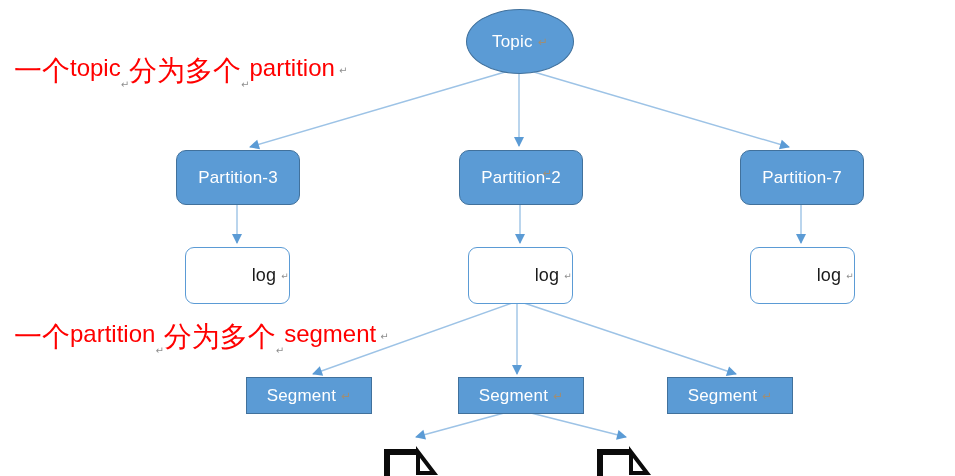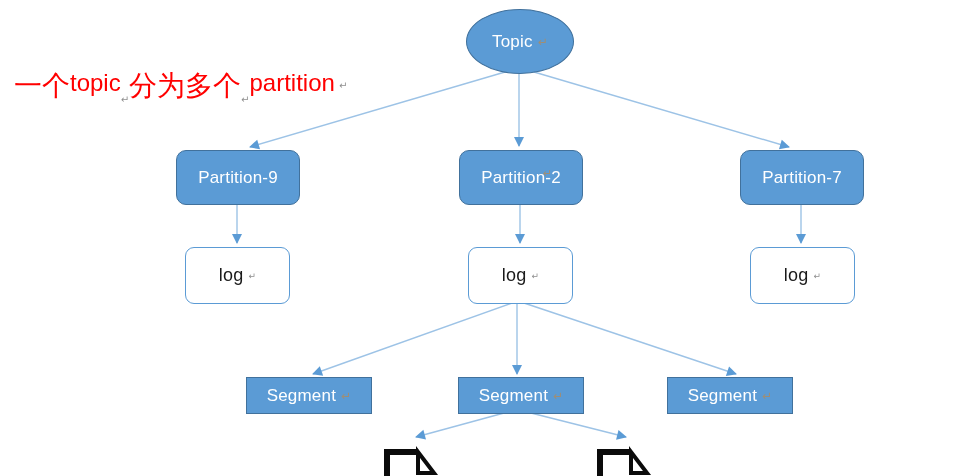--- a/index.html
+++ b/index.html
@@ -31,31 +31,31 @@
   .ellipse{
     left:466px;top:9px;width:106px;height:63px;border-radius:50%;
     background:var(--node-fill);border:1.5px solid var(--node-border);
   }
   .partition{
     width:122px;height:53px;border-radius:10px;
     background:var(--node-fill);border:1.5px solid var(--node-border);
   }
   .logbox{
     width:103px;height:55px;border-radius:9px;background:#ffffff;
-    border:1.4px solid var(--log-border);color:#1a1a1a;font-size:18px;
+    border:1.4px solid var(--log-border);color:#1a1a1a;font-size:18px;justify-content:flex-end;
   }
   .segment{
     width:124px;height:35px;background:var(--node-fill);
     border:1.4px solid var(--node-border);font-size:17px;
   }
   .mark{color:var(--mark);font-size:12px;margin-left:5px;}
   .mark-tiny{color:var(--mark-gray);font-size:9px;margin-left:5px;}
   .p1-mark{position:absolute;left:68%;top:16px;font-size:11px;color:var(--mark);}
   .annotation{
-    position:absolute;z-index:1;color:var(--annotation);white-space:nowrap;line-height:26px;margin-top:12px;
+    position:absolute;z-index:1;color:var(--annotation);white-space:nowrap;line-height:20px;
   }
   .cjk{font-size:28px;}
   .latin{font-size:24px;display:inline-block;vertical-align:4px;}
   .amark{color:var(--mark-gray);font-size:10px;display:inline-block;}
   .amark.low{vertical-align:-8px;}
   .amark.trail{vertical-align:6px;margin-left:4px;}
 </style>
 </head>
 <body>
 
@@ -92,21 +92,21 @@
   <div class="node ellipse">
     <span>Topic</span>
     <span class="mark">↵</span>
   </div>
 
   <div class="annotation" style="left:14px;top:58px">
     <span class="cjk">一个</span><span class="latin">topic</span><span class="amark low">↵</span><span class="cjk">分为多个</span><span class="amark low">↵</span><span class="latin">partition</span><span class="amark trail">↵</span>
   </div>
 
   <div class="node partition" style="left:176px;top:150px">
-    <span>Partition-9</span>
+    <span>Partition-3</span>
   </div>
   <div class="node partition" style="left:459px;top:150px">
     <span>Partition-2</span>
     <span class="p1-mark">↵</span>
   </div>
   <div class="node partition" style="left:740px;top:150px">
     <span>Partition-7</span>
   </div>
 
   <div class="node logbox" style="left:185px;top:247px">
@@ -115,20 +115,23 @@
   </div>
   <div class="node logbox" style="left:468px;top:247px">
     <span>log</span>
     <span class="mark-tiny">↵</span>
   </div>
   <div class="node logbox" style="left:750px;top:247px">
     <span>log</span>
     <span class="mark-tiny">↵</span>
   </div>
 
+  <div class="annotation" style="left:14px;top:324px">
+    <span class="cjk">一个</span><span class="latin">partition</span><span class="amark low">↵</span><span class="cjk">分为多个</span><span class="amark low">↵</span><span class="latin">segment</span><span class="amark trail">↵</span>
+  </div>
 
   <div class="node segment" style="left:246px;top:377px">
     <span>Segment</span>
     <span class="mark">↵</span>
   </div>
   <div class="node segment" style="left:458px;top:377px">
     <span>Segment</span>
     <span class="mark">↵</span>
   </div>
   <div class="node segment" style="left:667px;top:377px">

